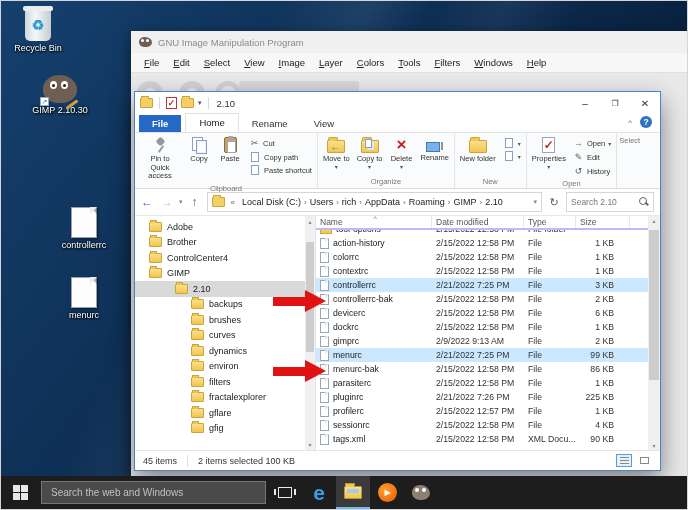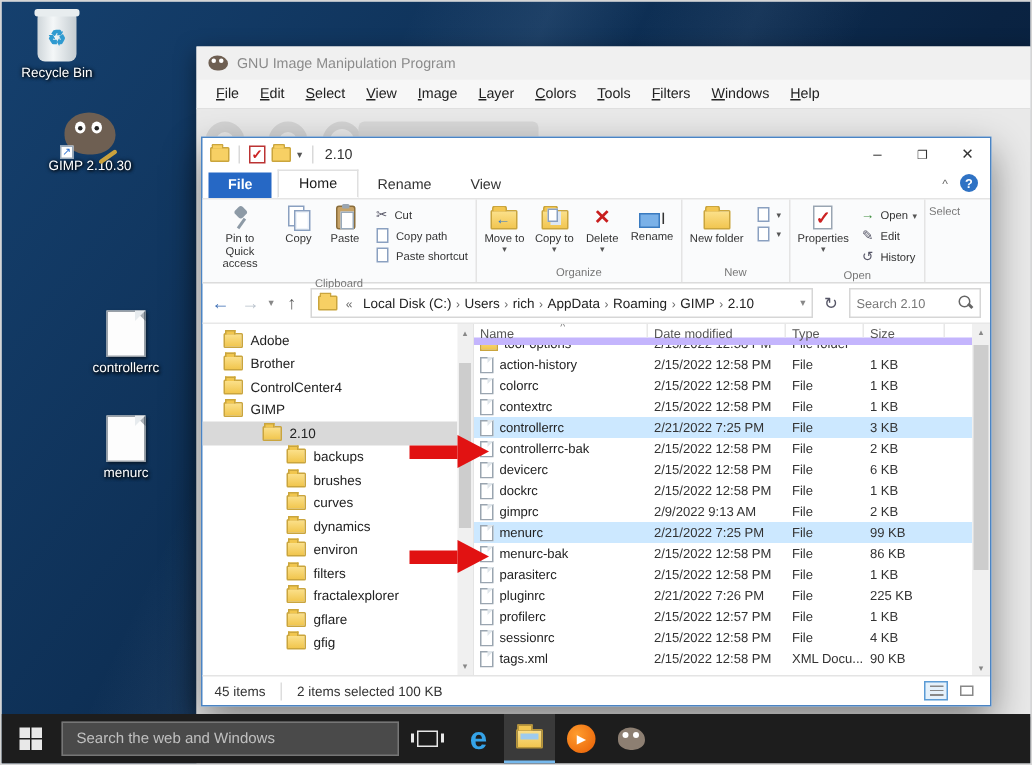--- a/index.html
+++ b/index.html
@@ -124,31 +124,31 @@
   .tree-row.sel { background:#d9d9d9; }
   .tree-ind-1 { padding-left:14px; } .tree-ind-2 { padding-left:40px; } .tree-ind-3 { padding-left:56px; }
   .tfold { width:13px; height:10px; background:linear-gradient(#fbe08a,#f1c64e); border:1px solid #caa53d; border-radius:1px; position:relative; flex:0 0 auto; }
   .tfold::before { content:''; position:absolute; top:-3px; left:0; width:5px; height:2px; background:#f1c64e; border:1px solid #caa53d; border-bottom:none; }
   .tree-scroll { width:10px; background:#f0f0f0; position:relative; flex:0 0 auto; }
   .tree-scroll .thumb { position:absolute; left:1px; width:8px; top:26px; height:110px; background:#cdcdcd; }
   .scroll-arrow { position:absolute; left:0; width:10px; text-align:center; font-size:6px; color:#888; }
   .pane-sep { width:1px; background:#e4e4e4; flex:0 0 auto; }
 
   .file-pane { flex:1; position:relative; overflow:hidden; display:flex; flex-direction:column; }
-  .file-header { height:14px; display:flex; font-size:8.5px; color:#555; border-bottom:5px solid #c4b5fd; background:#fff; position:relative; z-index:3; flex:0 0 auto; }
+  .file-header { height:14px; display:flex; font-size:8.5px; color:#555; border-bottom:2px solid #c4b5fd; background:#fff; position:relative; z-index:3; flex:0 0 auto; }
   .hcell { padding:1px 4px; border-right:1px solid #e8e8e8; position:relative; }
   .h-name { width:116px; } .h-date { width:92px; } .h-type { width:52px; } .h-size { width:54px; }
   .sort-caret { position:absolute; left:50%; top:-1px; font-size:7px; color:#777; }
   .rows { position:relative; z-index:1; margin-top:-8px; }
   .lrow { height:14px; display:flex; align-items:center; font-size:8.7px; color:#222; }
   .lrow.sel { background:#cce8ff; }
   .cell { padding:0 4px; overflow:hidden; white-space:nowrap; }
   .c-name { width:116px; display:flex; align-items:center; gap:4px; }
   .c-date { width:92px; color:#333; } .c-type { width:52px; color:#333; }
-  .c-size { width:54px; text-align:left; padding-right:16px; color:#333; }
+  .c-size { width:54px; text-align:right; padding-right:16px; color:#333; }
   .lfold { width:12px; height:9px; background:linear-gradient(#fbe08a,#f1c64e); border:1px solid #caa53d; position:relative; flex:0 0 auto; }
   .lfold::before { content:''; position:absolute; top:-3px; left:0; width:5px; height:2px; background:#f1c64e; border:1px solid #caa53d; border-bottom:none; }
   .lfile { width:9px; height:11px; background:#fff; border:1px solid #9aa5b0; position:relative; flex:0 0 auto; }
   .lfile::after { content:''; position:absolute; top:-1px; right:-1px; border-style:solid; border-width:4px 4px 0 0; border-color:#dfe5ea transparent transparent transparent; }
   .list-scroll { position:absolute; right:0; top:0; bottom:0; width:12px; background:#f0f0f0; z-index:4; }
   .list-scroll .thumb { position:absolute; left:1px; top:14px; width:10px; height:150px; background:#cdcdcd; }
 
   .statusbar { height:20px; border-top:1px solid #e4e4e4; display:flex; align-items:center; font-size:9px; color:#333; padding:0 8px; gap:10px; flex:0 0 auto; }
   .status-sep { width:1px; height:12px; background:#ddd; }
   .view-toggles { margin-left:auto; display:flex; gap:4px; }

